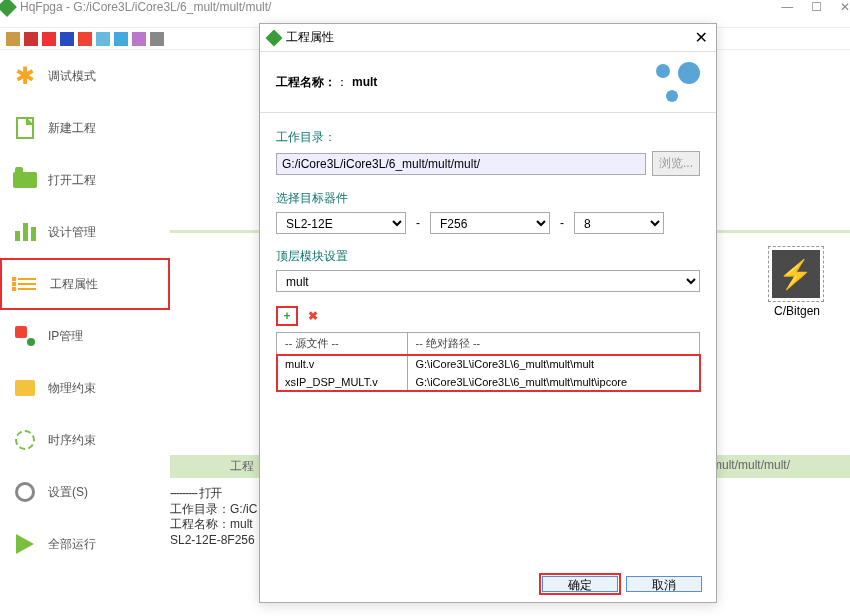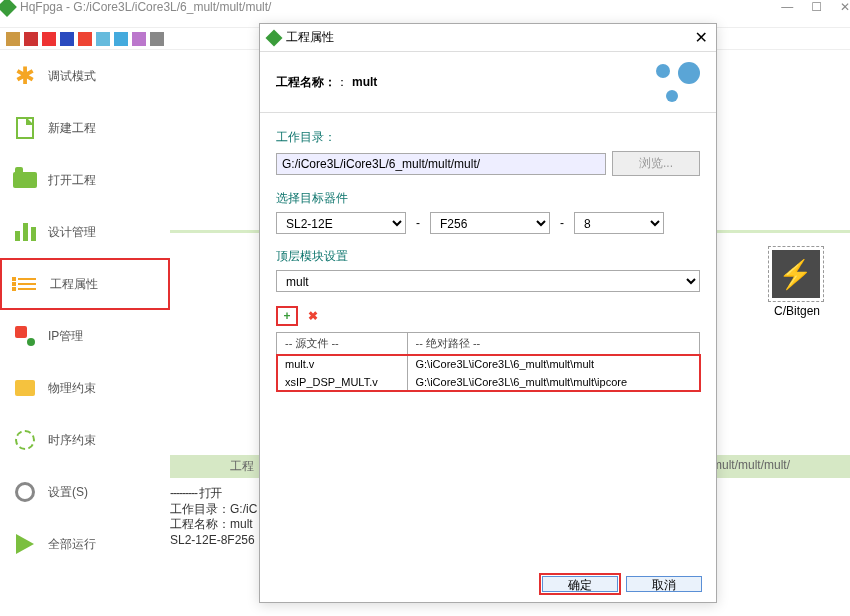--- a/index.html
+++ b/index.html
@@ -54,21 +54,21 @@
 .dlg-head .hicon i{position:absolute;border-radius:50%}
 .dlg-head .hicon i:nth-child(1){width:22px;height:22px;background:#5aa5d6;right:0;top:0}
 .dlg-head .hicon i:nth-child(2){width:14px;height:14px;background:#5aa5d6;left:4px;top:2px}
 .dlg-head .hicon i:nth-child(3){width:12px;height:12px;background:#5aa5d6;left:14px;bottom:0}
 .dlg-body{padding:16px;height:460px;overflow:auto}
 .field{margin-bottom:14px}
 .field label{display:block;margin-bottom:5px;color:#0f766e}
 .row{display:flex;gap:6px;align-items:center}
 input[type=text],select{border:1px solid #aaa;padding:3px 5px;background:#fff;font-size:12px}
 input.wd{flex:1;background:#eef}
-.btn-browse{padding:3px 26px;background:#eee;border:1px solid #aaa;color:#999}
+.btn-browse{padding:3px 6px;background:#eee;border:1px solid #aaa;color:#999}
 select{height:22px}
 .sel-dev{width:130px}.sel-pkg{width:120px}.sel-sp{width:90px}
 .dash-sep{margin:0 4px}
 .top-mod{width:100%;height:22px}
 .src-btns{display:flex;gap:4px;margin:6px 0}
 .src-btns .b{width:22px;height:20px;border:1px solid #999;display:flex;align-items:center;justify-content:center;font-weight:bold;cursor:pointer}
 .src-btns .add{color:#3a9c3a;border:2px solid #e43030}
 .src-btns .del{color:#e43;border:none}
 .src-table{border:1px solid #aaa;border-right:none}
 .src-table table{width:100%;border-collapse:collapse}

